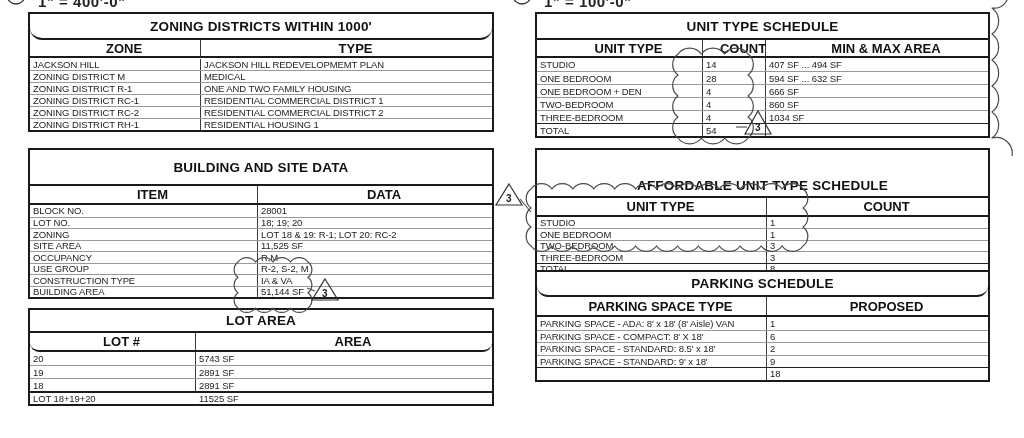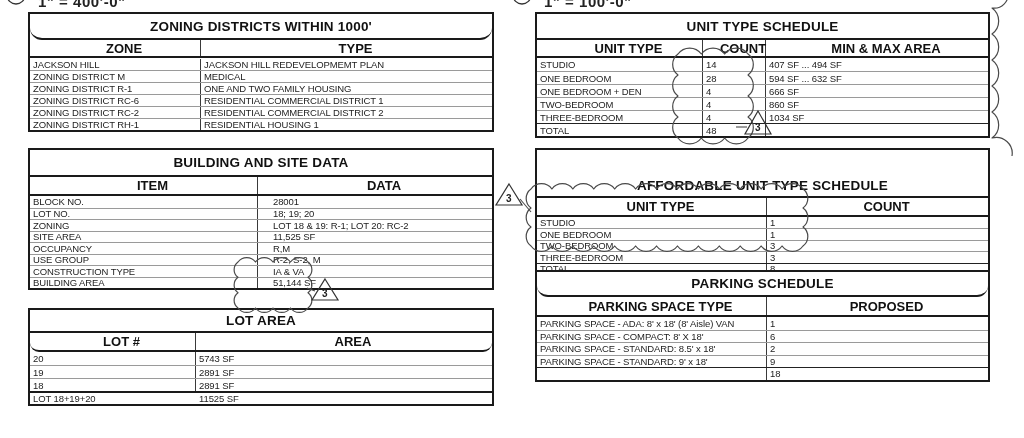--- a/index.html
+++ b/index.html
@@ -32,23 +32,23 @@
   .hcell:last-child, .tcell:last-child { flex:1; }
 
   
   .t-zoning   { left:28px; top:12px;  width:466px; }
   .t-zoning   .tbl-title { height:26px;border-radius:12px; }
   .t-zoning   .thead { height:18px; }
   .t-zoning   .trow { height:12px;align-items:center; }
   .t-zoning   .hcell:nth-child(1), .t-zoning .tcell:nth-child(1) { width:171px; }
 
   .t-building { left:28px; top:148px; width:466px; }
-  .t-building .tbl-title { height:27px; }
+  .t-building .tbl-title { height:36px; }
   .t-building .thead { height:19px; }
-  .t-building .trow { height:11.5px;gap:12px; }
+  .t-building .trow { height:11.5px; }
   .t-building .hcell:nth-child(1), .t-building .tcell:nth-child(1) { width:228px; }
 
   .t-lot      { left:28px; top:308px; width:466px; }
   .t-lot      .tbl-title { height:23px; }
   .t-lot      .thead { height:19px;border-radius:9px; }
   .t-lot      .trow { height:13px; }
   .t-lot      .hcell:nth-child(1), .t-lot .tcell:nth-child(1) { width:166px; }
   .t-lot      .trow:last-child { border-top:2px solid #1a1a1a; }
   .t-lot      .trow:last-child .tcell:first-child { border-right:none; }
 
@@ -111,21 +111,21 @@
         </div>
         <div class="trow">
           <div class="tcell">ZONING DISTRICT M</div>
           <div class="tcell">MEDICAL</div>
         </div>
         <div class="trow">
           <div class="tcell">ZONING DISTRICT R-1</div>
           <div class="tcell">ONE AND TWO FAMILY HOUSING</div>
         </div>
         <div class="trow">
-          <div class="tcell">ZONING DISTRICT RC-6</div>
+          <div class="tcell">ZONING DISTRICT RC-1</div>
           <div class="tcell">RESIDENTIAL COMMERCIAL DISTRICT 1</div>
         </div>
         <div class="trow">
           <div class="tcell">ZONING DISTRICT RC-2</div>
           <div class="tcell">RESIDENTIAL COMMERCIAL DISTRICT 2</div>
         </div>
         <div class="trow">
           <div class="tcell">ZONING DISTRICT RH-1</div>
           <div class="tcell">RESIDENTIAL HOUSING 1</div>
         </div>
@@ -228,21 +228,21 @@
           <div class="tcell">4</div>
           <div class="tcell">860 SF</div>
         </div>
         <div class="trow">
           <div class="tcell">THREE-BEDROOM</div>
           <div class="tcell">4</div>
           <div class="tcell">1034 SF</div>
         </div>
         <div class="trow">
           <div class="tcell">TOTAL</div>
-          <div class="tcell">48</div>
+          <div class="tcell">54</div>
           <div class="tcell"></div>
         </div>
       </div>
   </div>
 
   <div class="tbl t-afford">
     <div class="tbl-title">AFFORDABLE UNIT TYPE SCHEDULE</div>
     <div class="thead">
       <div class="hcell">UNIT TYPE</div>
       <div class="hcell">COUNT</div>

